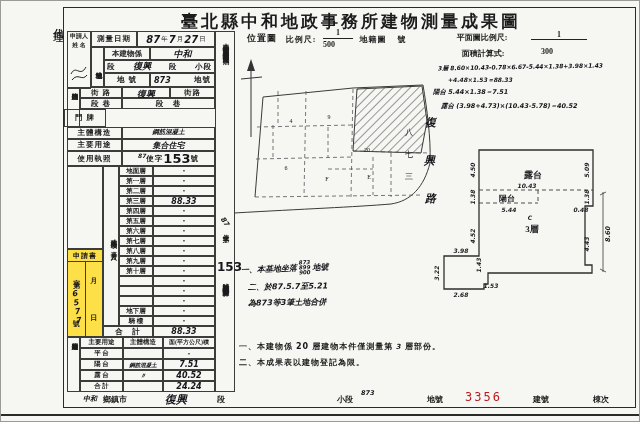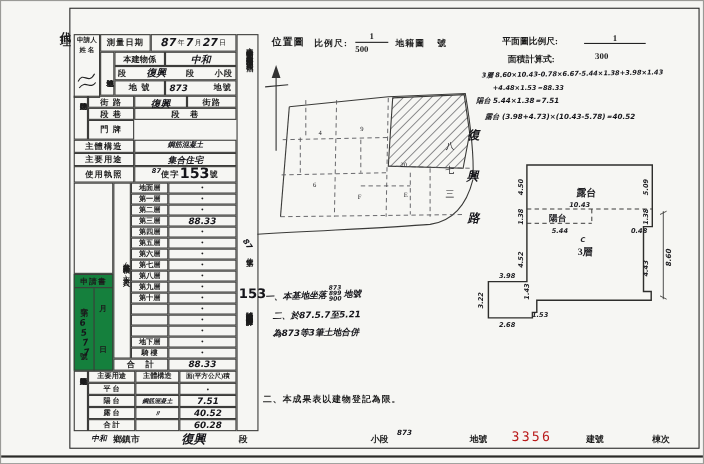--- a/index.html
+++ b/index.html
@@ -18,20 +18,21 @@
   svg text{fill:#202024;}
 </style>
 </head>
 <body>
 
 <div class="page">
 
   <div class="c" style="left:62px;top:6px;width:573px;height:401px;border:1.5px solid #2a2a28;"></div>
   <div class="c" style="left:0;top:413px;width:640px;height:2px;background:#2a2a28;"></div>
 
+  <div class="c title" style="left:120px;top:9px;width:460px;">臺北縣中和地政事務所建物測量成果圖</div>
 
   <div class="c vert" style="left:50px;top:19px;font-size:10px;font-weight:700;letter-spacing:4px;">代理</div>
 
   <div class="c cell" style="left:66px;top:30px;width:24px;height:58px;">
     <div style="font-size:6px;font-weight:700;text-align:center;">申請人</div>
     <div style="font-size:6px;font-weight:700;text-align:center;">姓 名</div>
     <svg width="22" height="28" style="position:absolute;left:0;top:26px;">
         <path d="M3,16 C8,6 12,20 18,9 M4,22 C10,14 14,24 19,17" stroke="#222" stroke-width="1" fill="none"></path>
       </svg>
   </div>
@@ -60,21 +61,21 @@
     <span class="hand" style="font-size:8px;">873</span>
     <span class="lb">地號</span>
   </div>
 
   <div class="c cell vert sm" style="left:66px;top:86px;width:13px;height:40px;font-weight:700;">建物門牌</div>
   <div class="c cell lb" style="left:79px;top:86px;width:42px;height:11px;">街 路</div>
   <div class="c cell hand" style="left:121px;top:86px;width:48px;height:11px;font-size:9px;text-align:center;">復興</div>
   <div class="c cell lb" style="left:169px;top:86px;width:45px;height:11px;">街路</div>
   <div class="c cell lb" style="left:79px;top:97px;width:42px;height:11px;">段 巷</div>
   <div class="c cell lb" style="left:121px;top:97px;width:93px;height:11px;justify-content:space-around;">段　巷</div>
-  <div class="c cell lb" style="left:79px;top:108px;width:42px;height:18px;font-family:Liberation Serif, serif;">門 牌</div>
+  <div class="c cell lb" style="left:63px;top:108px;width:42px;height:18px;font-family:Liberation Serif, serif;">門 牌</div>
 
   <div class="c cell lb" style="left:66px;top:126px;width:55px;height:12px;">主體構造</div>
   <div class="c cell hand" style="left:121px;top:126px;width:93px;height:12px;font-size:6.5px;text-align:center;">鋼筋混凝土</div>
   <div class="c cell lb" style="left:66px;top:138px;width:55px;height:12px;">主要用途</div>
   <div class="c cell hand" style="left:121px;top:138px;width:93px;height:12px;font-size:8px;text-align:center;">集合住宅</div>
   <div class="c cell lb" style="left:66px;top:150px;width:55px;height:15px;">使用執照</div>
   <div class="c cell" style="left:121px;top:150px;width:93px;height:15px;display:flex;align-items:center;justify-content:center;">
     <span class="hand" style="font-size:6px;position:relative;top:-3px;">87</span>
     <span class="lb">使字</span>
     <span class="hand" style="font-size:13px;font-style:normal;">153</span>
@@ -112,21 +113,21 @@
   <div class="c cell dot" style="left:152px;top:285px;width:62px;height:10px;">•</div>
   <div class="c cell lb sm" style="left:118px;top:295px;width:34px;height:10px;"></div>
   <div class="c cell dot" style="left:152px;top:295px;width:62px;height:10px;">•</div>
   <div class="c cell lb sm" style="left:118px;top:305px;width:34px;height:10px;">地下層</div>
   <div class="c cell dot" style="left:152px;top:305px;width:62px;height:10px;">•</div>
   <div class="c cell lb sm" style="left:118px;top:315px;width:34px;height:10px;">騎 樓</div>
   <div class="c cell dot" style="left:152px;top:315px;width:62px;height:10px;">•</div>
   <div class="c cell lb" style="left:102px;top:325px;width:50px;height:11px;">合　計</div>
   <div class="c cell dot hand" style="left:152px;top:325px;width:62px;height:11px;font-size:8px;">88.33</div>
 
-  <div class="c cell" style="left:66px;top:248px;width:36px;height:88px;background:#15803d;">
+  <div class="c cell" style="left:66px;top:248px;width:36px;height:88px;background:#fde047;">
     <div class="lb" style="font-size:7px;height:11px;border-bottom:1px solid #3c3c3a;">申請書</div>
     <div style="display:flex;height:75px;">
       <div style="width:50%;text-align:center;">
         <div class="vert" style="font-size:7px;font-weight:700;letter-spacing:3px;height:26px;margin:1px auto 0;">字第</div>
         <div class="hand vert" style="font-size:8px;height:30px;margin:0 auto;transform:rotate(-8deg);">6577</div>
         <div style="font-size:7px;font-weight:700;">號</div>
       </div>
       <div style="width:50%;text-align:center;border-left:1px solid #3c3c3a;display:flex;flex-direction:column;justify-content:space-around;">
         <div style="font-size:7px;font-weight:700;">月</div>
         <div style="font-size:7px;font-weight:700;">日</div>
@@ -142,21 +143,21 @@
   <div class="c cell" style="left:122px;top:347px;width:40px;height:11px;"></div>
   <div class="c cell dot" style="left:162px;top:347px;width:52px;height:11px;">•</div>
   <div class="c cell lb sm" style="left:79px;top:358px;width:43px;height:11px;">陽 台</div>
   <div class="c cell hand" style="left:122px;top:358px;width:40px;height:11px;font-size:5.5px;text-align:center;line-height:11px;">鋼筋混凝土</div>
   <div class="c cell dot hand" style="left:162px;top:358px;width:52px;height:11px;font-size:8px;">7.51</div>
   <div class="c cell lb sm" style="left:79px;top:369px;width:43px;height:11px;">露 台</div>
   <div class="c cell hand" style="left:122px;top:369px;width:40px;height:11px;font-size:7px;text-align:center;line-height:11px;">〃</div>
   <div class="c cell dot hand" style="left:162px;top:369px;width:52px;height:11px;font-size:8px;">40.52</div>
   <div class="c cell lb sm" style="left:79px;top:380px;width:43px;height:11px;">合 計</div>
   <div class="c cell" style="left:122px;top:380px;width:40px;height:11px;"></div>
-  <div class="c cell dot hand" style="left:162px;top:380px;width:52px;height:11px;font-size:8px;">60.28</div>
+  <div class="c cell dot hand" style="left:162px;top:380px;width:52px;height:11px;font-size:8px;">24.24</div>
 
   <div class="c cell" style="left:214px;top:30px;width:20px;height:361px;">
     <span class="c vert" style="left:5px;top:6px;font-size:6.5px;font-weight:700;letter-spacing:1px;">本建物平面圖及建物面積係使用執照</span>
     <span class="c hand" style="left:4px;top:186px;font-size:7px;transform:rotate(55deg);">87</span>
     <span class="c vert" style="left:5px;top:197px;font-size:6.5px;font-weight:700;letter-spacing:1px;">使字第</span>
     <span class="c hand" style="left:1px;top:228px;font-size:12px;font-style:normal;">153</span>
     <span class="c vert" style="left:5px;top:246px;font-size:6.5px;font-weight:700;letter-spacing:0.5px;">號設計圖或竣工平面圖轉繪計算</span>
   </div>
 
   <div class="c lb" style="left:245px;top:31px;width:32px;height:12px;font-size:9px;">位置圖</div>
@@ -218,20 +219,27 @@
     <span style="display:inline-block;line-height:5px;font-size:5.5px;">
       <span style="display:block;">873</span>
       <span style="display:block;">899</span>
       <span style="display:block;">900</span>
     </span>
     <span>地號</span>
   </div>
   <div class="c hand" style="left:247px;top:280px;font-size:8px;transform:rotate(-1deg);">二、於87.5.7至5.21</div>
   <div class="c hand" style="left:247px;top:296px;font-size:8px;transform:rotate(-1deg);">為873等3筆土地合併</div>
 
+  <div class="c note" style="left:238px;top:340px;">
+    <span>一、本建物係</span>
+    <span class="hand" style="font-style:normal;">20</span>
+    <span>層建物本件僅測量第</span>
+    <span class="hand" style="font-size:7px;">3</span>
+    <span>層部份。</span>
+  </div>
   <div class="c note" style="left:238px;top:356px;">二、本成果表以建物登記為限。</div>
 
   <div class="c" style="left:66px;top:391px;width:566px;height:15px;font-size:8px;font-weight:700;">
     <span class="c hand" style="left:16px;top:2px;font-size:7px;">中和</span>
     <span class="c" style="left:36px;top:2px;">鄉鎮市</span>
     <span class="c hand" style="left:98px;top:0;font-size:11px;">復興</span>
     <span class="c" style="left:150px;top:2px;">段</span>
     <span class="c" style="left:270px;top:2px;">小段</span>
     <span class="c hand" style="left:294px;top:-3px;font-size:6.5px;">873</span>
     <span class="c" style="left:360px;top:2px;">地號</span>

